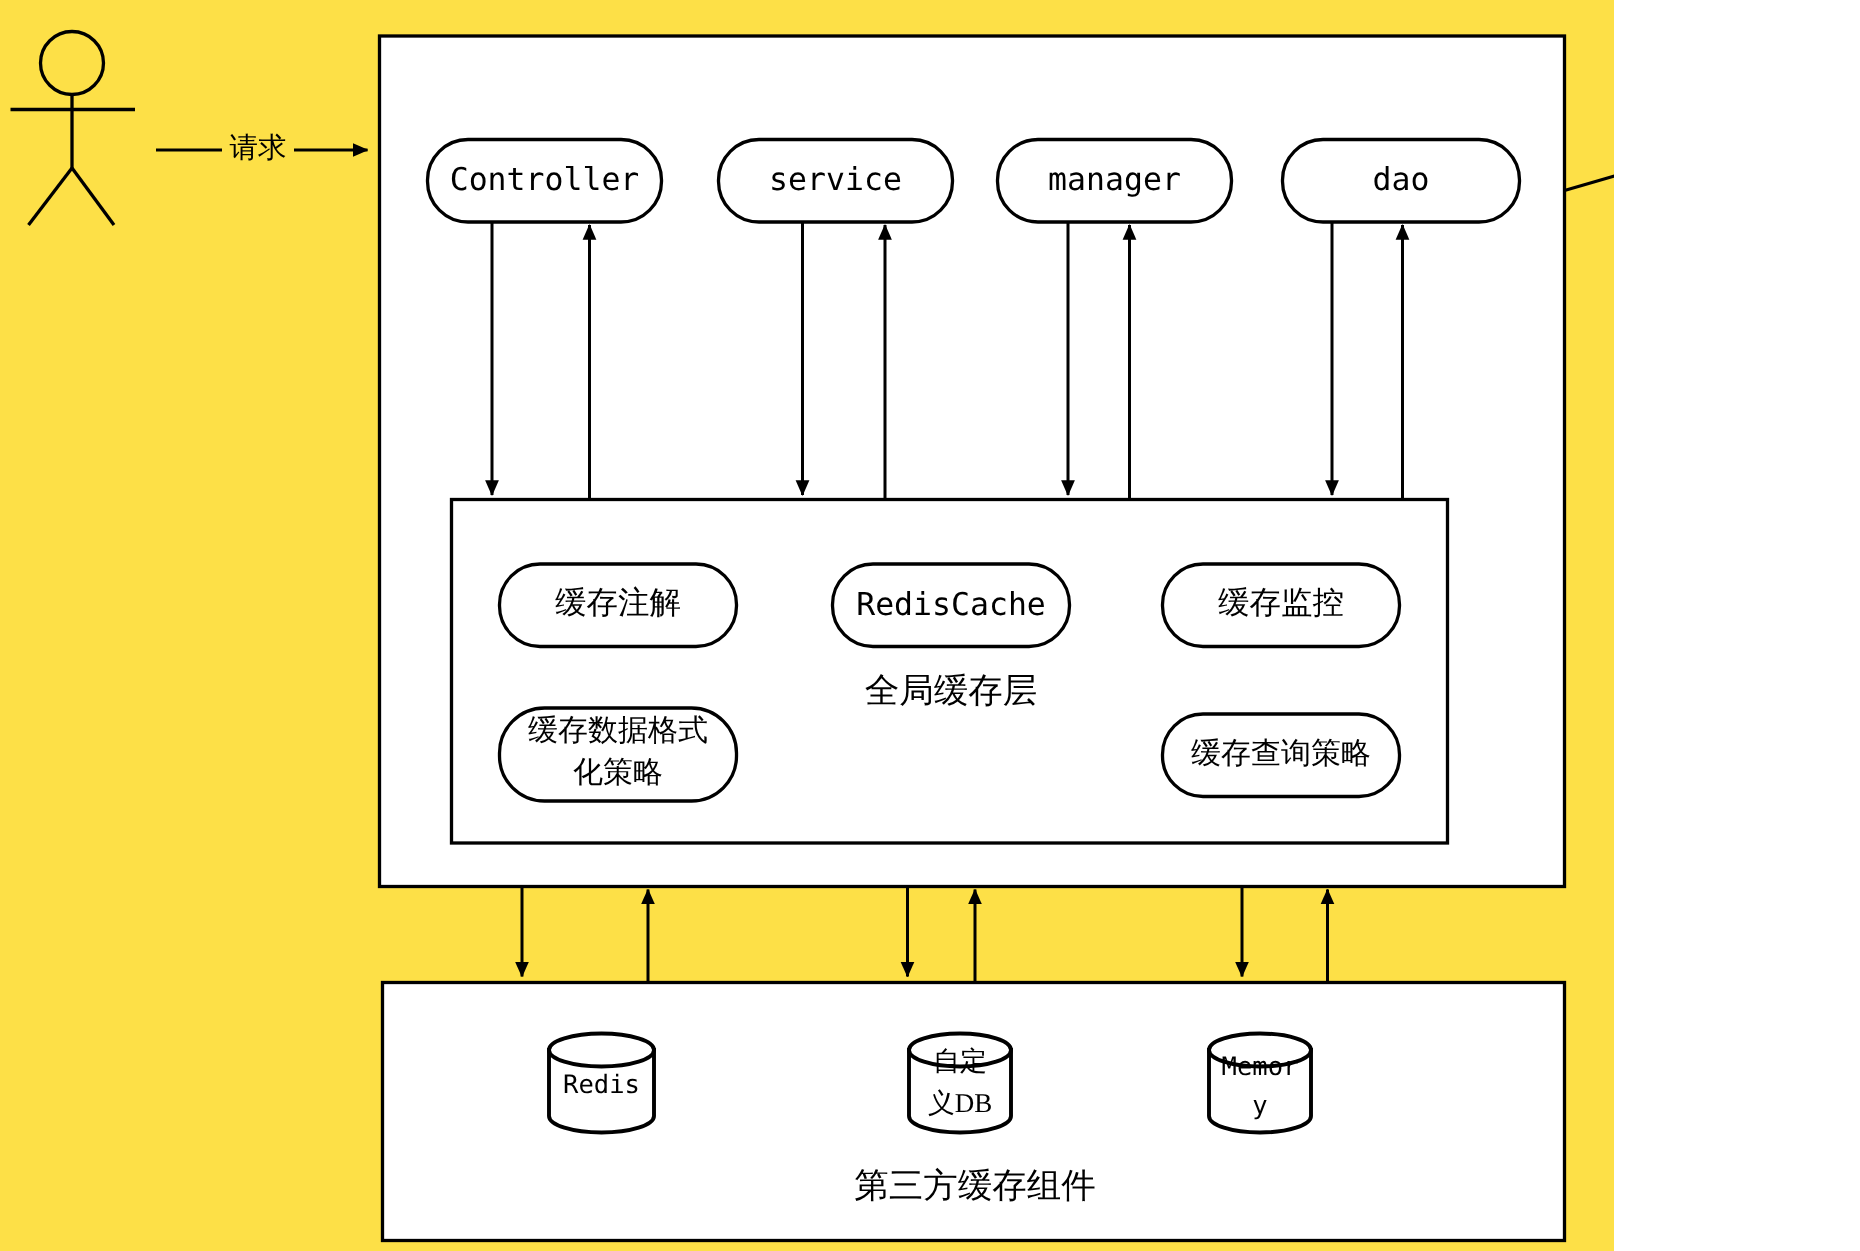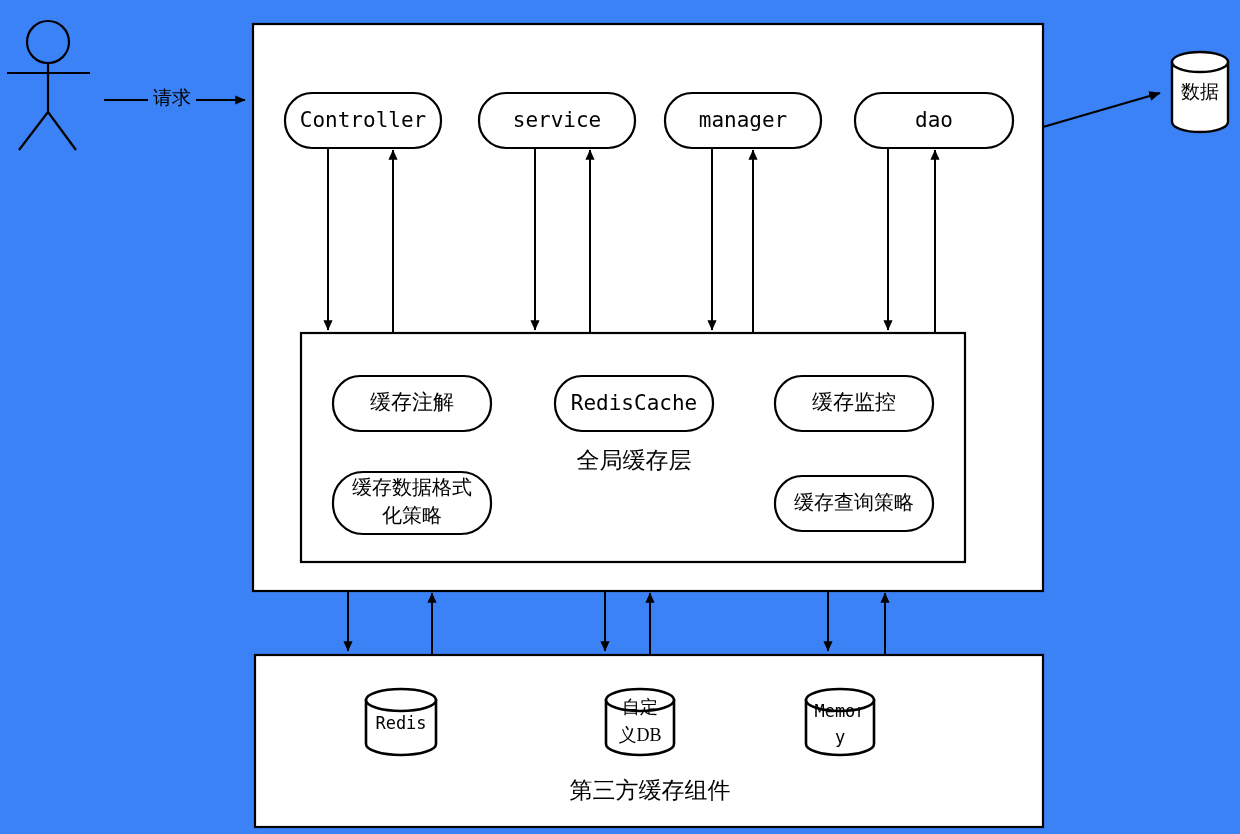--- a/index.html
+++ b/index.html
@@ -6,23 +6,23 @@
   html, body {
     margin: 0;
     padding: 0;
     background: #ffffff;
   }
   body {
     font-family: "Liberation Serif", "DejaVu Serif", serif;
   }
   #canvas {
     position: relative;
-    width: 1240px;
+    width: 1076px;
     height: 834px;
-    background: #3b82f6;
+    background: #fde047;
     overflow: hidden;
   }
   #diagram-svg {
     position: absolute;
     left: 0;
     top: 0;
     width: 1240px;
     height: 834px;
   }
   .stroke {

